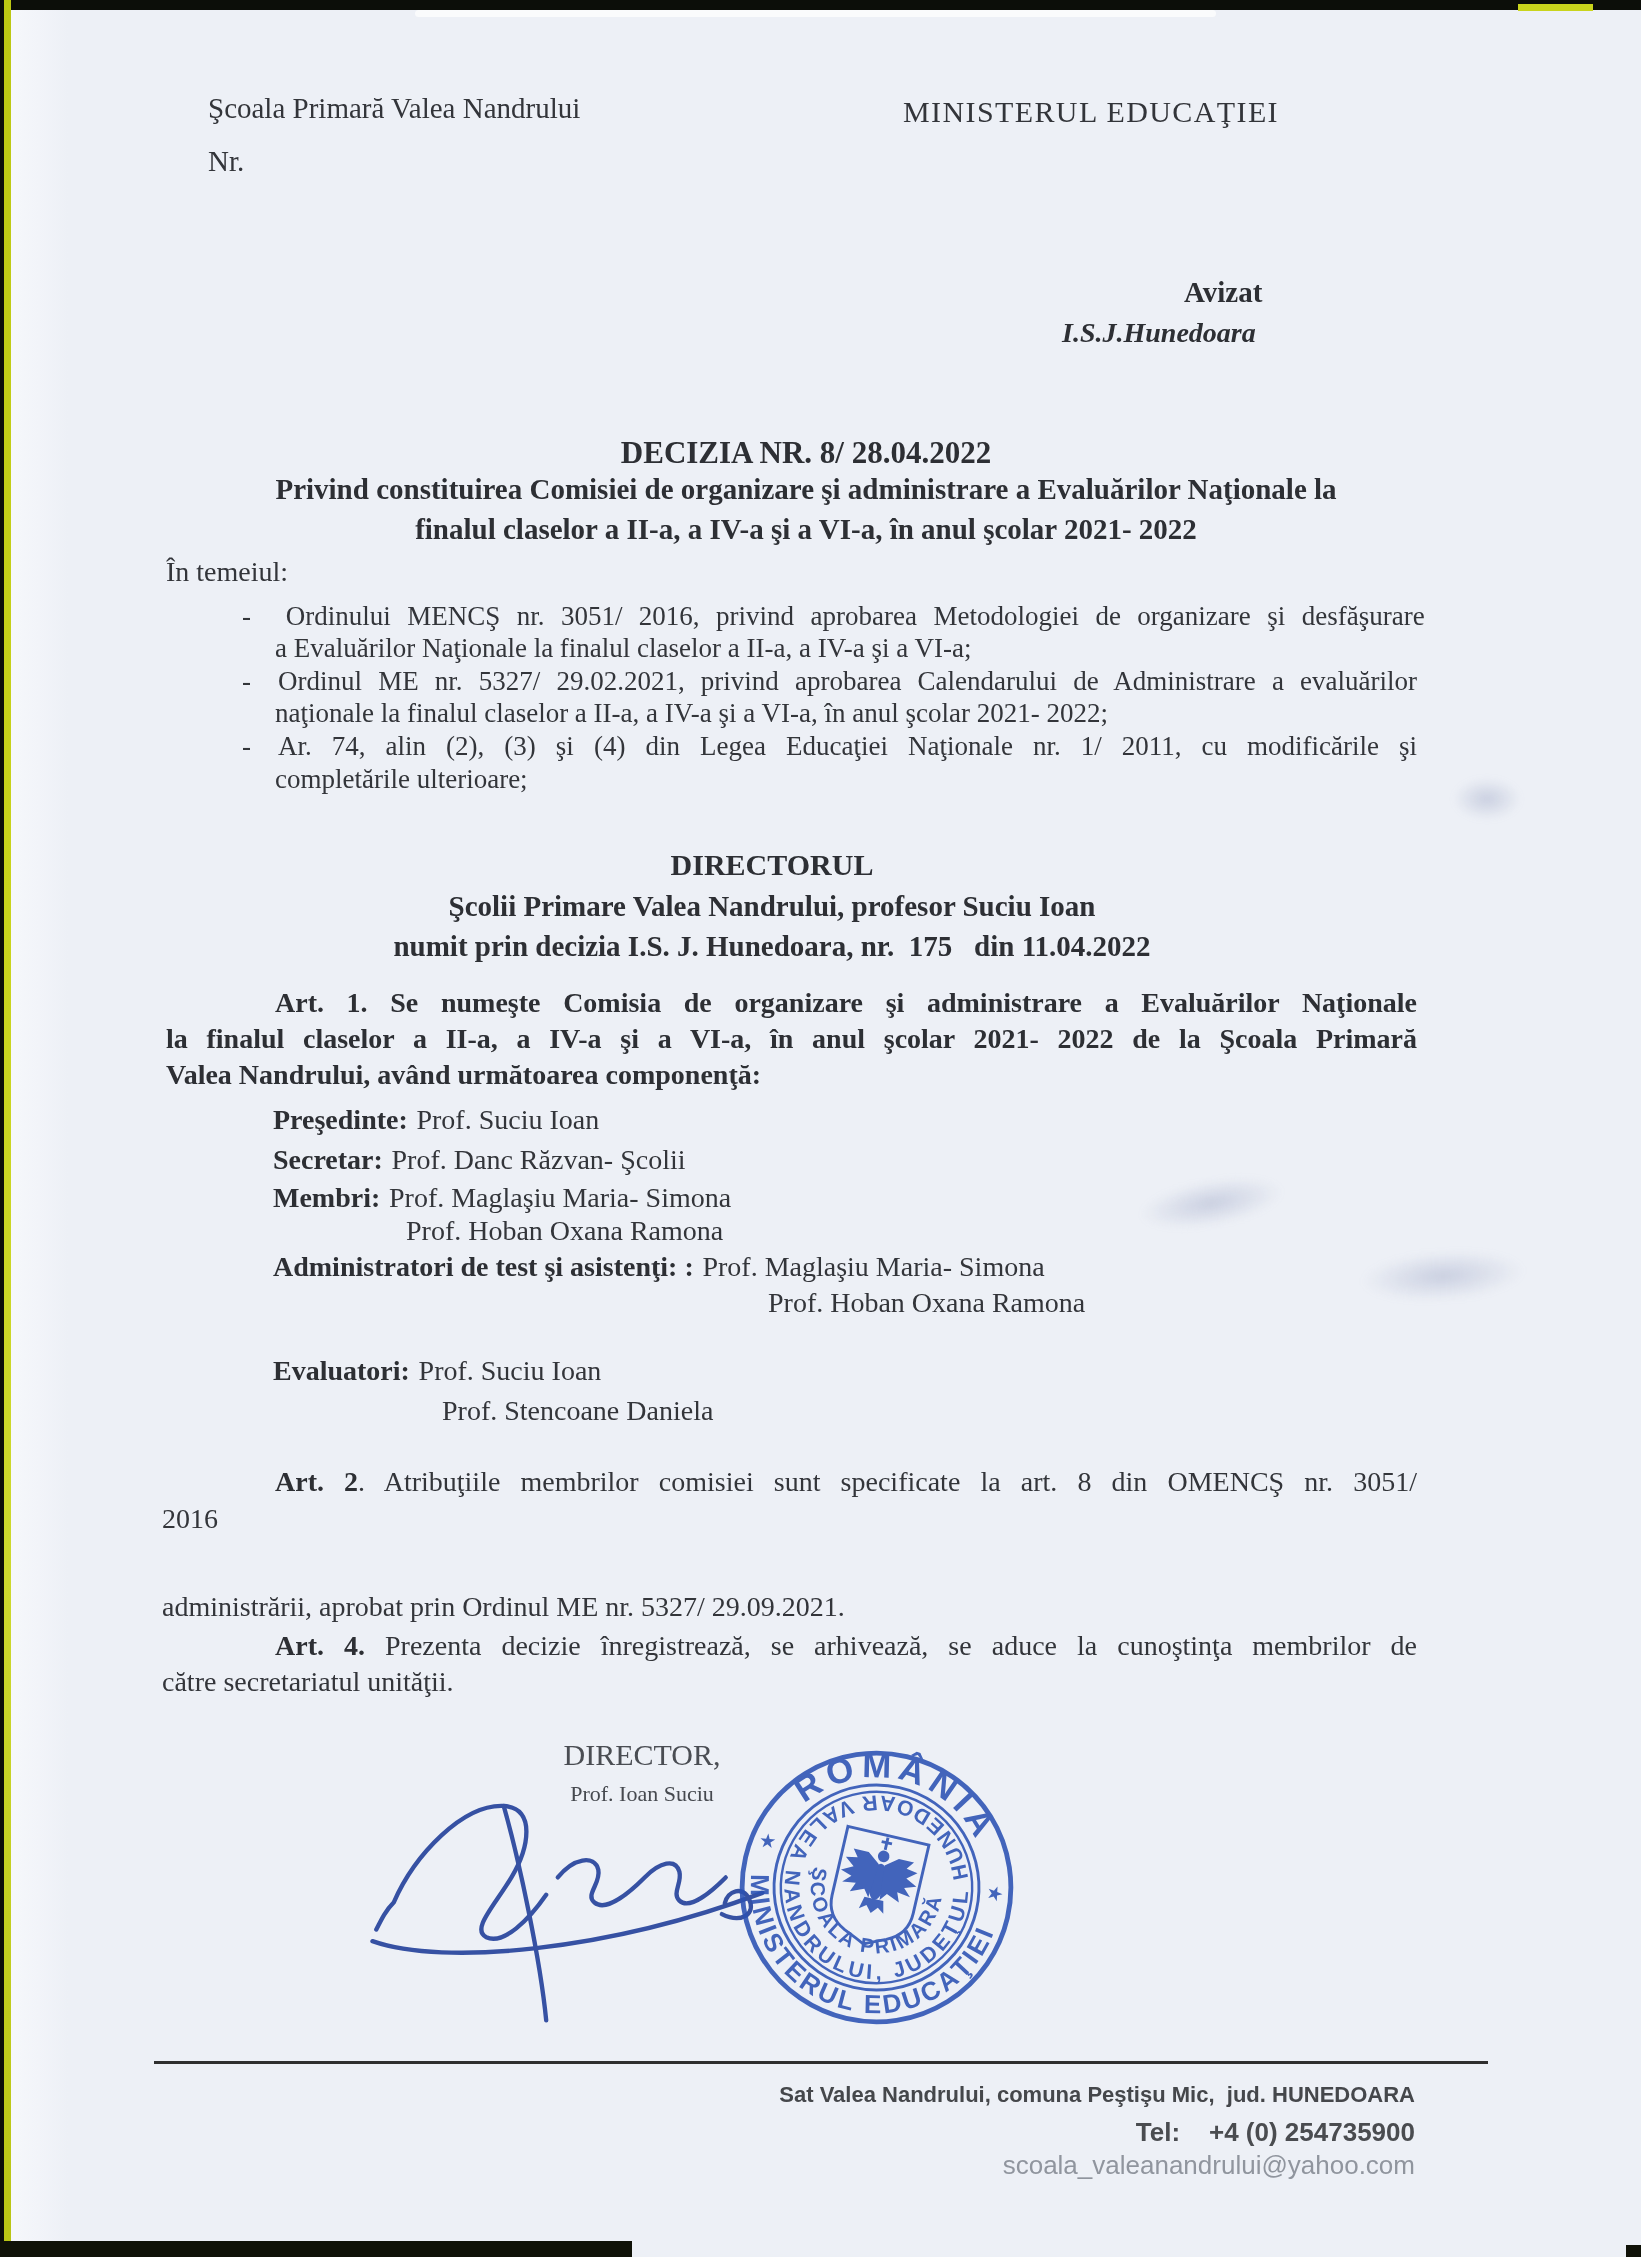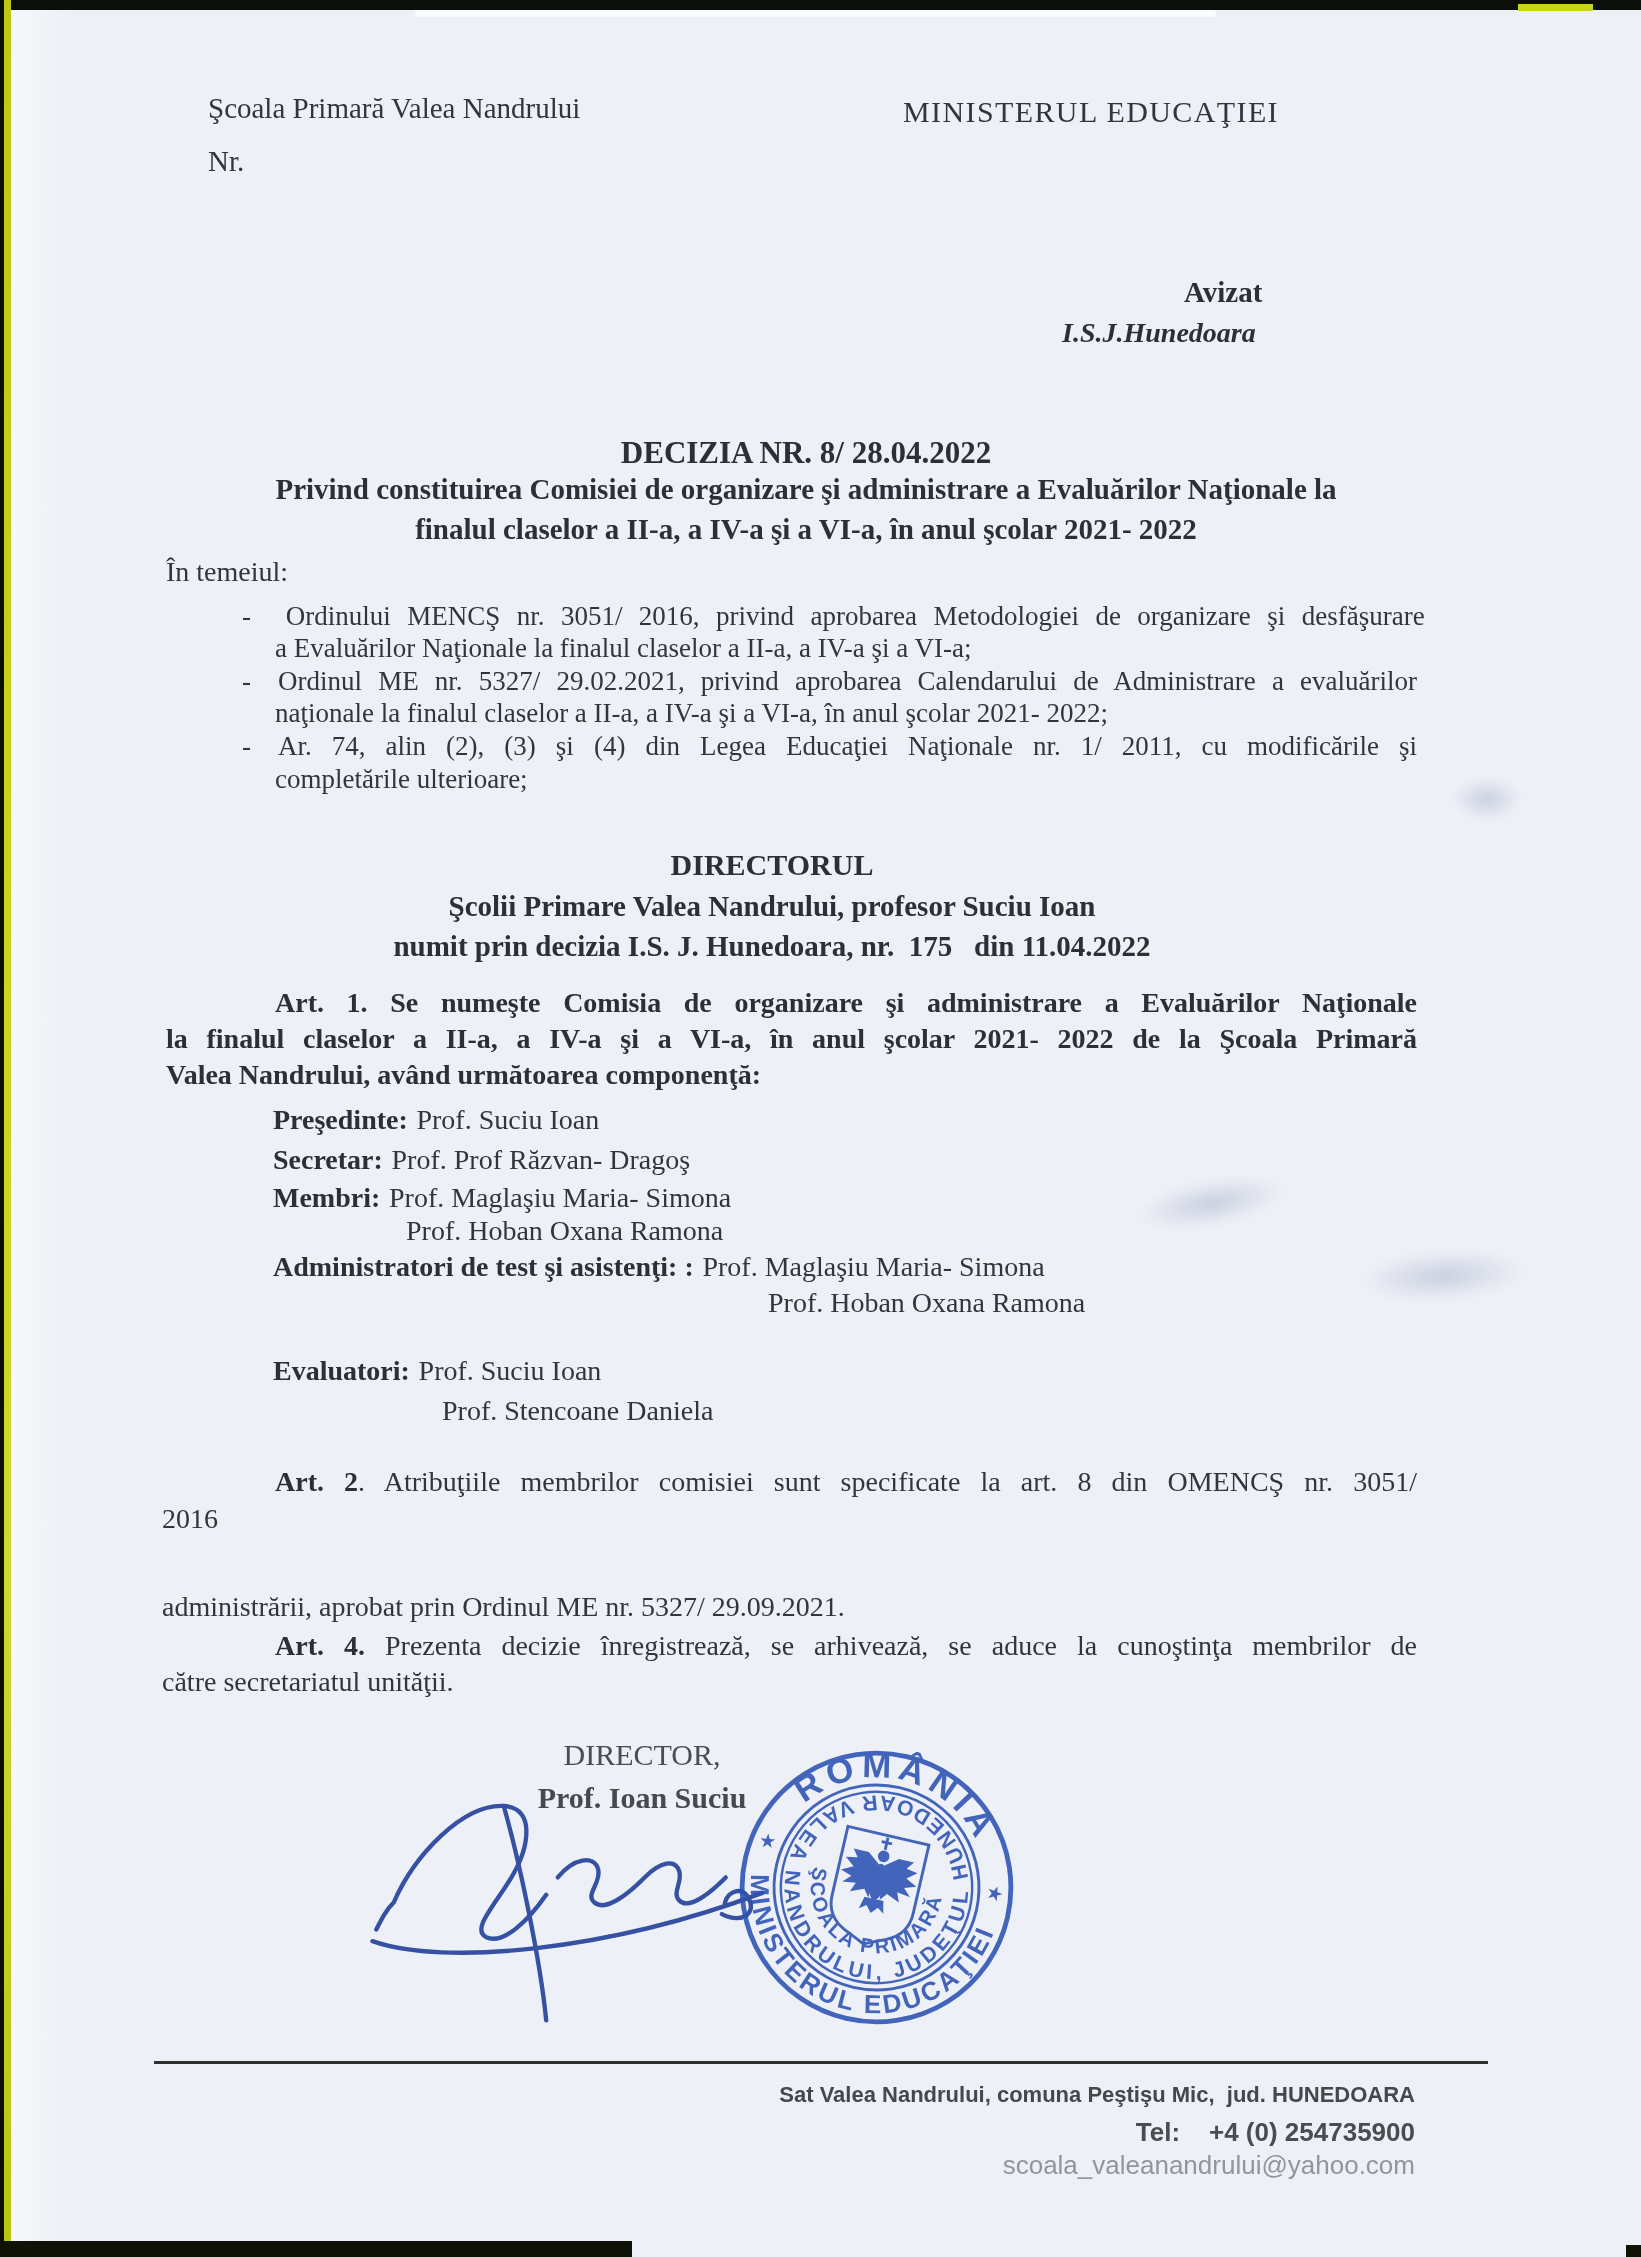--- a/index.html
+++ b/index.html
@@ -51,38 +51,38 @@
 
     <div class="line ctr b" style="left:135px;top:838px;width:1274px;font-size:30px;">DIRECTORUL</div>
     <div class="line ctr b" style="left:135px;top:880px;width:1274px;font-size:29px;">Şcolii Primare Valea Nandrului, profesor Suciu Ioan</div>
     <div class="line ctr b pre" style="left:135px;top:920px;width:1274px;font-size:29px;">numit prin decizia I.S. J. Hunedoara, nr.  175   din 11.04.2022</div>
 
     <div class="line jf b body-fs" style="left:166px;top:977px;width:1142px;padding-left:109px;">Art. 1.  Se numeşte Comisia de organizare şi administrare a Evaluărilor Naţionale</div>
     <div class="line jf b body-fs" style="left:166px;top:1013px;width:1251px;">la finalul claselor a II-a, a IV-a şi a VI-a, în anul şcolar 2021- 2022 de la Şcoala Primară</div>
     <div class="line b body-fs" style="left:166px;top:1049px;">Valea Nandrului, având următoarea componenţă:</div>
 
     <div class="line body-fs" style="left:273px;top:1094px;"><span class="b" style="margin-right:8.7px;">Preşedinte:</span><span>Prof. Suciu Ioan</span></div>
-    <div class="line body-fs" style="left:273px;top:1134px;"><span class="b" style="margin-right:8.7px;">Secretar:</span><span>Prof. Prof Răzvan- Dragoş</span></div>
+    <div class="line body-fs" style="left:273px;top:1134px;"><span class="b" style="margin-right:8.7px;">Secretar:</span><span>Prof. Danc Răzvan- Şcolii</span></div>
     <div class="line body-fs" style="left:273px;top:1172px;"><span class="b" style="margin-right:8.7px;">Membri:</span><span>Prof. Maglaşiu Maria- Simona</span></div>
     <div class="line body-fs" style="left:406px;top:1205px;"><span>Prof. Hoban Oxana Ramona</span></div>
     <div class="line body-fs" style="left:273px;top:1241px;"><span class="b" style="margin-right:8.7px;">Administratori de test şi asistenţi: :</span><span>Prof. Maglaşiu Maria- Simona</span></div>
     <div class="line body-fs" style="left:768px;top:1277px;"><span>Prof. Hoban Oxana Ramona</span></div>
     <div class="line body-fs" style="left:273px;top:1345px;"><span class="b" style="margin-right:8.7px;">Evaluatori:</span><span>Prof. Suciu Ioan</span></div>
     <div class="line body-fs" style="left:442px;top:1385px;"><span>Prof. Stencoane Daniela</span></div>
 
     <div class="line jf body-fs" style="left:166px;top:1456px;width:1142px;padding-left:109px;"><span class="b">Art. 2</span><span>. Atribuţiile membrilor comisiei sunt specificate la art. 8 din OMENCŞ nr. 3051/</span></div>
     <div class="line body-fs" style="left:162px;top:1493px;">2016</div>
 
     <div class="line body-fs" style="left:162px;top:1581px;">administrării, aprobat prin Ordinul ME nr. 5327/ 29.09.2021.</div>
 
     <div class="line jf body-fs" style="left:166px;top:1620px;width:1142px;padding-left:109px;"><span class="b">Art. 4.</span><span> Prezenta decizie înregistrează, se arhivează, se aduce la cunoştinţa membrilor de</span></div>
     <div class="line body-fs" style="left:162px;top:1656px;">către secretariatul unităţii.</div>
 
     <div class="line ctr" style="left:386px;top:1728px;width:512px;font-size:30px;color:#4a4d53;">DIRECTOR,</div>
-    <div class="line ctr" style="left:386px;top:1771px;width:512px;font-size:30px;color:#46494f;font-weight:bold;">Prof. Ioan Suciu</div>
+    <div class="line ctr" style="left:386px;top:1771px;width:512px;font-size:22px;color:#46494f;">Prof. Ioan Suciu</div>
 
     <svg class="abs" style="left:357px;top:1767px;" width="444" height="280" viewBox="0 0 460 290">
       <g fill="none" stroke="#27449c" stroke-width="4.5" stroke-linecap="round" opacity="0.92">
         <path d="M 20 158 C 26 146, 30 138, 38 130 C 60 80, 110 28, 152 30 C 186 32, 178 74, 160 104 C 142 134, 118 158, 134 166 C 152 174, 178 148, 196 122"></path>
         <path d="M 152 30 C 168 86, 190 190, 196 252"></path>
         <path d="M 208 104 C 224 84, 246 80, 250 96 C 253 110, 236 122, 246 130 C 258 140, 282 120, 298 104 C 314 88, 330 84, 334 98 C 337 110, 326 120, 334 128 C 344 138, 366 120, 382 104"></path>
         <path d="M 16 170 C 90 196, 260 180, 420 120"></path>
         <path d="M 378 142 C 398 152, 414 142, 406 126 C 400 113, 384 117, 381 131"></path>
       </g>
     </svg>

